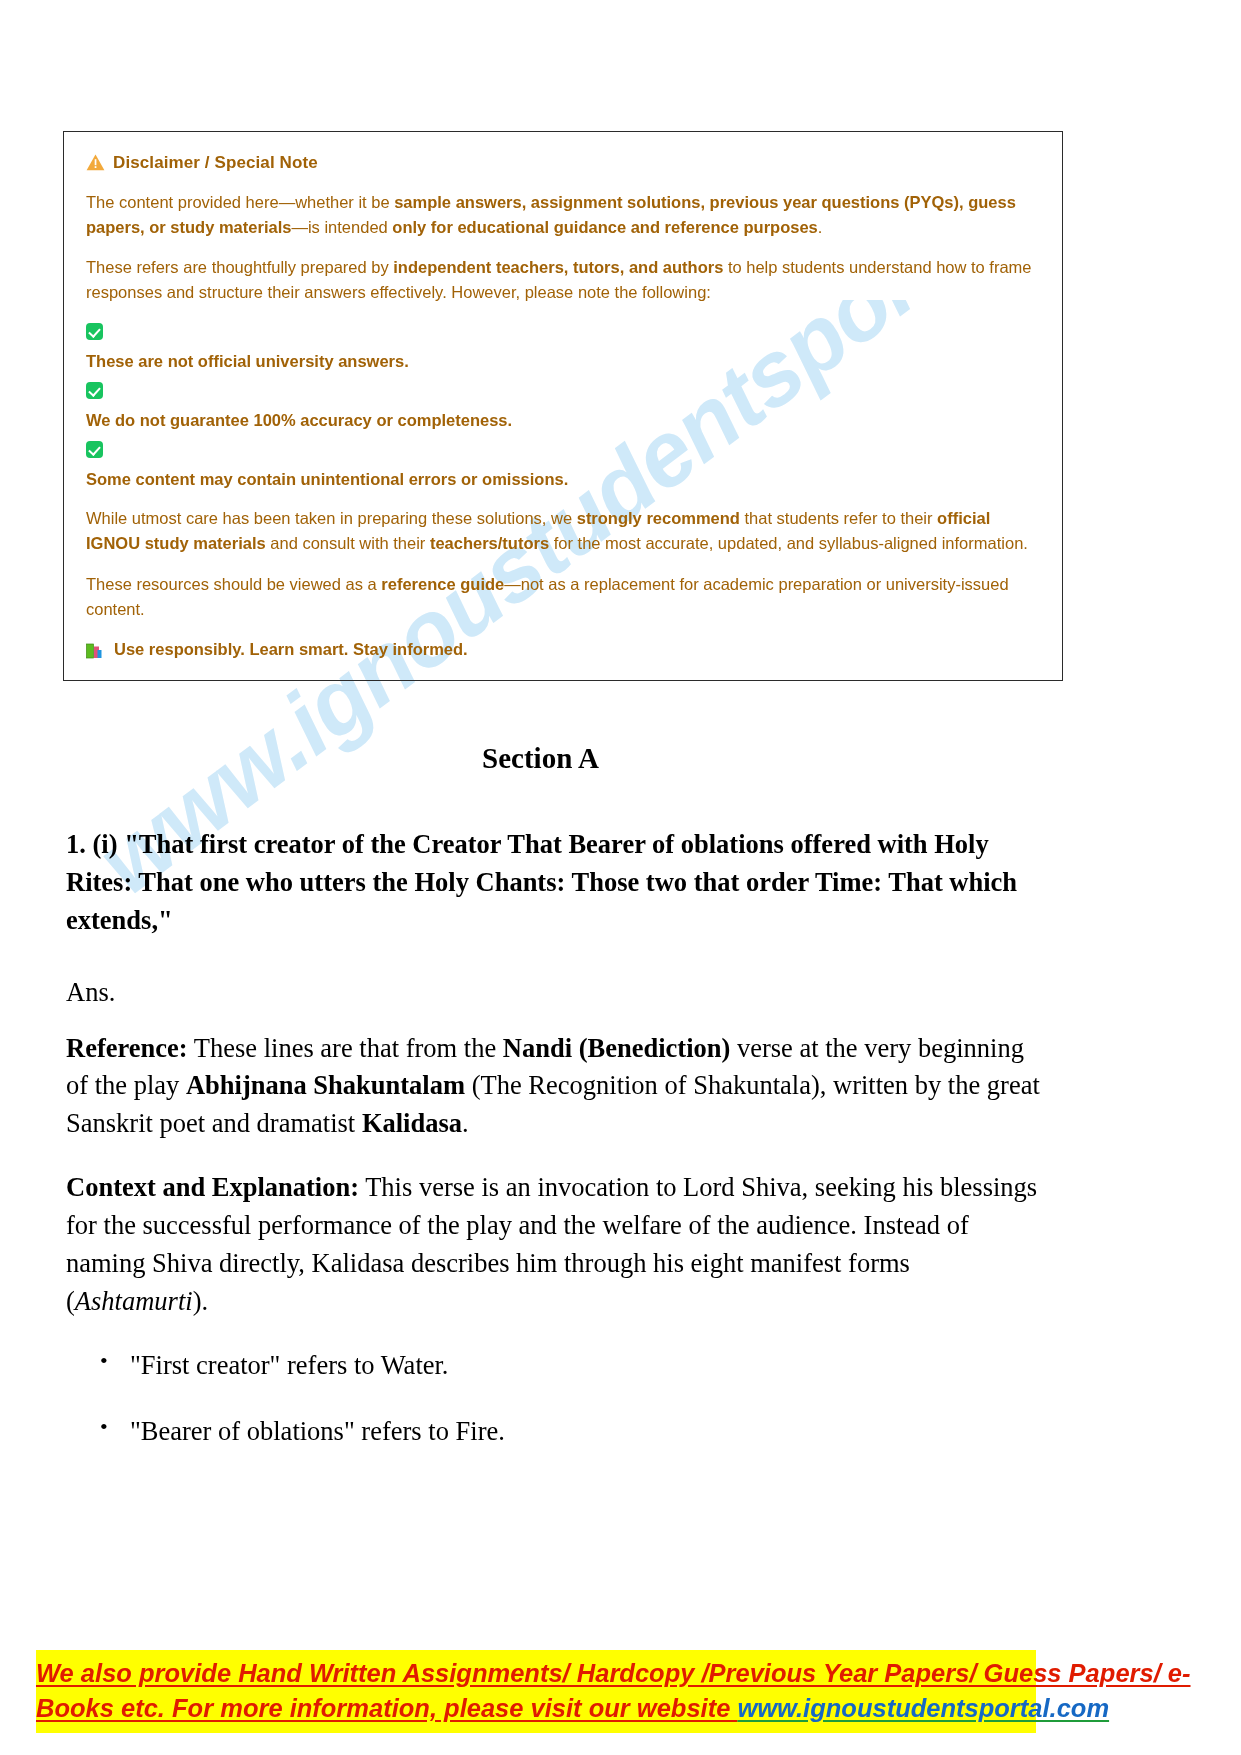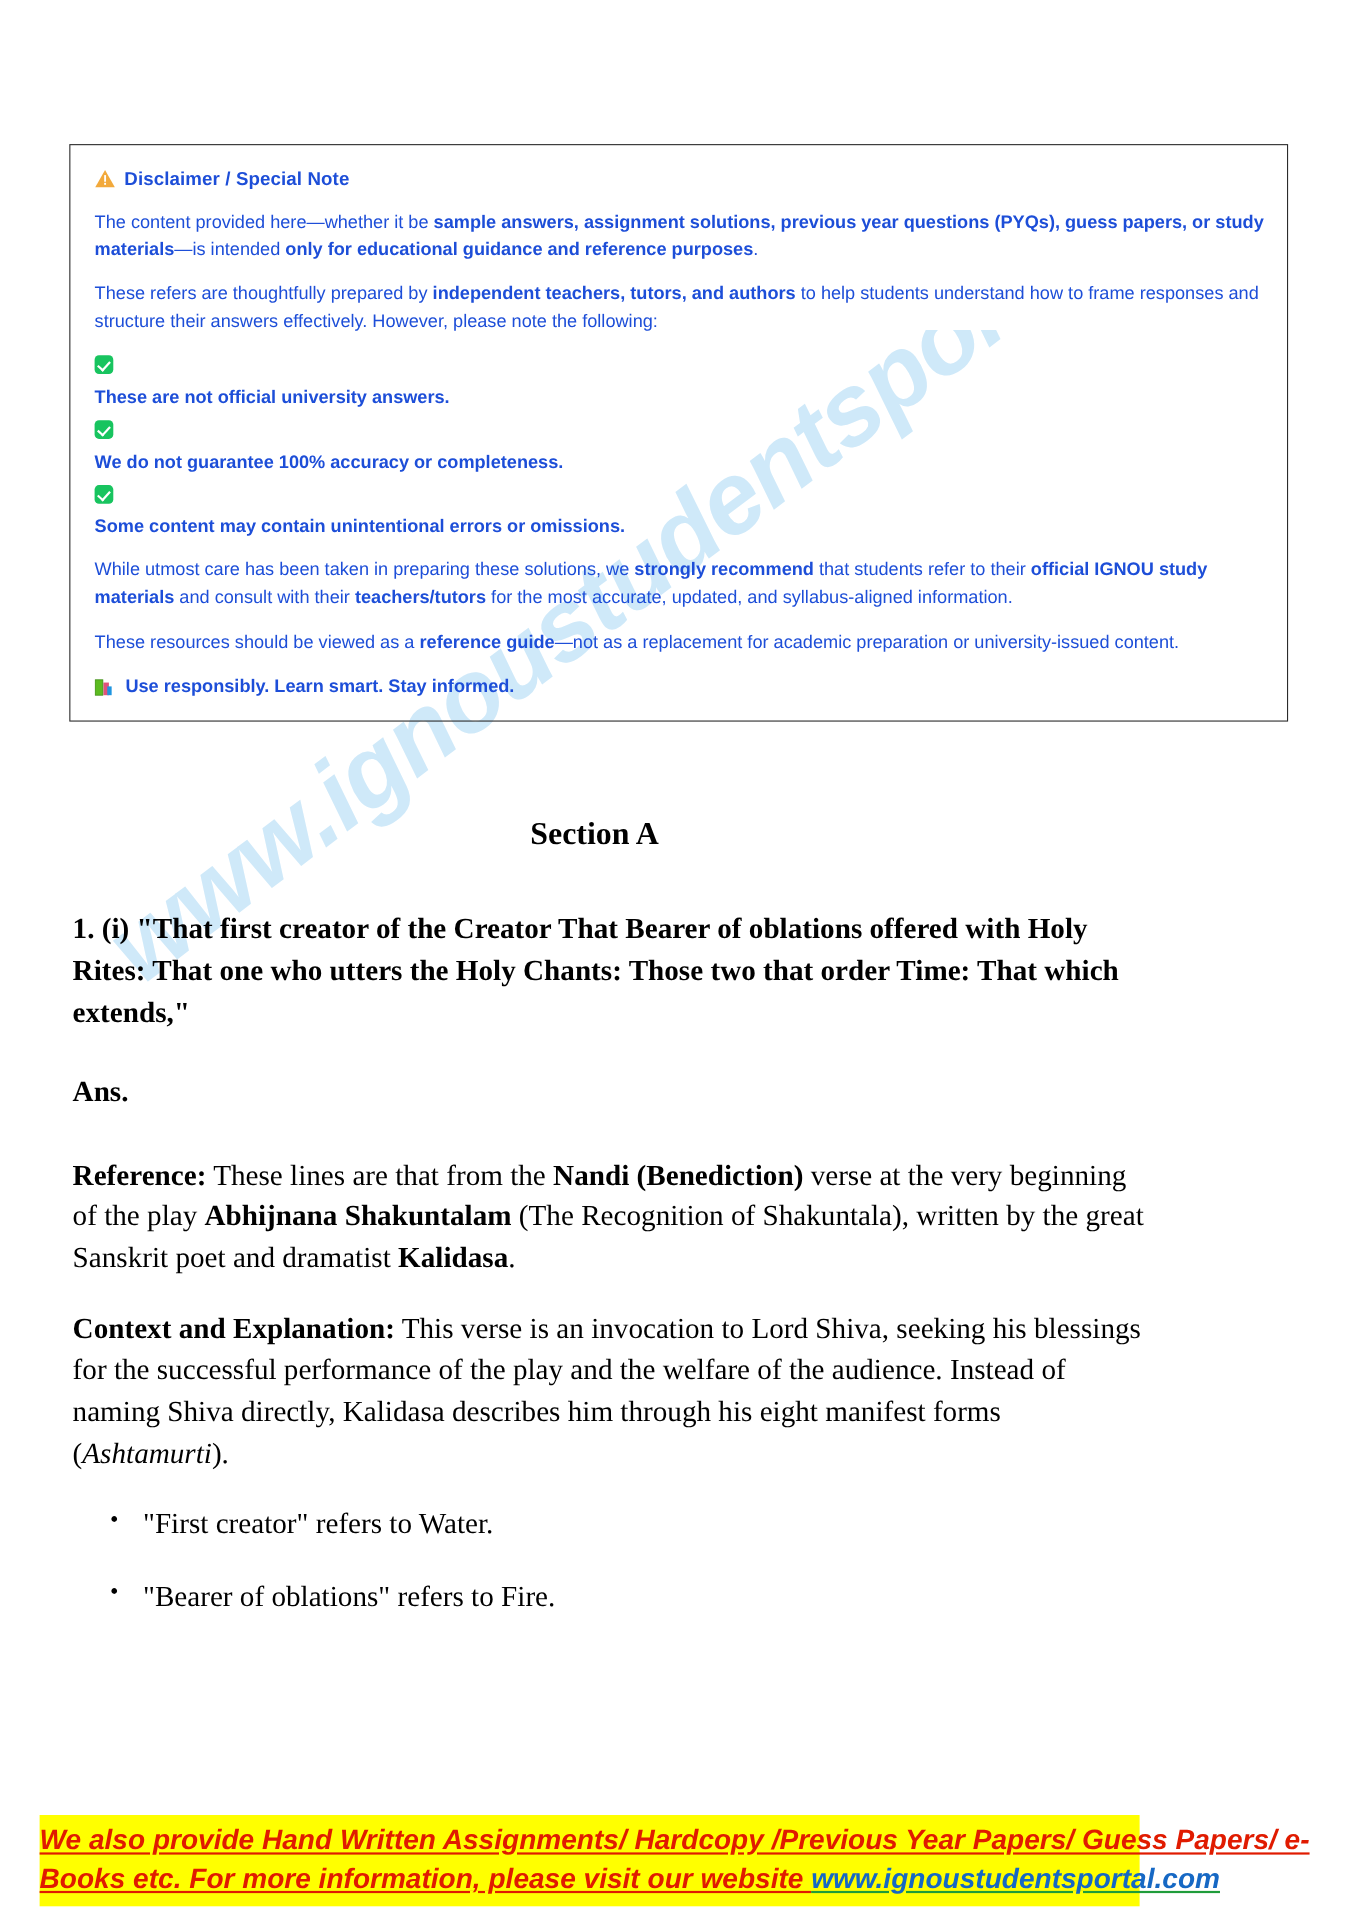--- a/index.html
+++ b/index.html
@@ -47,29 +47,29 @@
     position: relative;
     z-index: 10;
     padding: 0;
   }
 
   
   .disclaimer-box {
     position: absolute;
     left: 63px;
     top: 131px;
-    width: 1108px;
+    width: 1000px;
     box-sizing: border-box;
     border: 1px solid #2b2b2b;
     background: transparent;
     padding: 16px 20px 18px 20px;
     font-family: "Liberation Sans", sans-serif;
     font-size: 16.5px;
     line-height: 1.52;
-    color: #1d4ed8;
+    color: #a16207;
   }
   .disc-title {
     font-weight: 700;
     font-size: 17px;
     display: flex;
     align-items: center;
     gap: 8px;
     margin: 2px 0 14px 2px;
     letter-spacing: .1px;
   }
@@ -155,22 +155,22 @@
     width: 980px;
     font-family: "Liberation Serif", serif;
     font-size: 26.5px;
     line-height: 1.43;
   }
   .q-text {
     font-weight: 700;
     margin: 0 0 34px 0;
   }
   .ans-label {
-    font-weight: 700;
-    margin: 0 0 38px 0;
+    font-weight: 400;
+    margin: 0 0 18px 0;
   }
   .para {
     margin: 0 0 26px 0;
   }
   .para b { font-weight: 700; }
   .para i { font-style: italic; margin-top: 12px; }
   .bullets {
     margin: 26px 0 0 0;
     padding: 0 0 0 34px;
     list-style: none;

